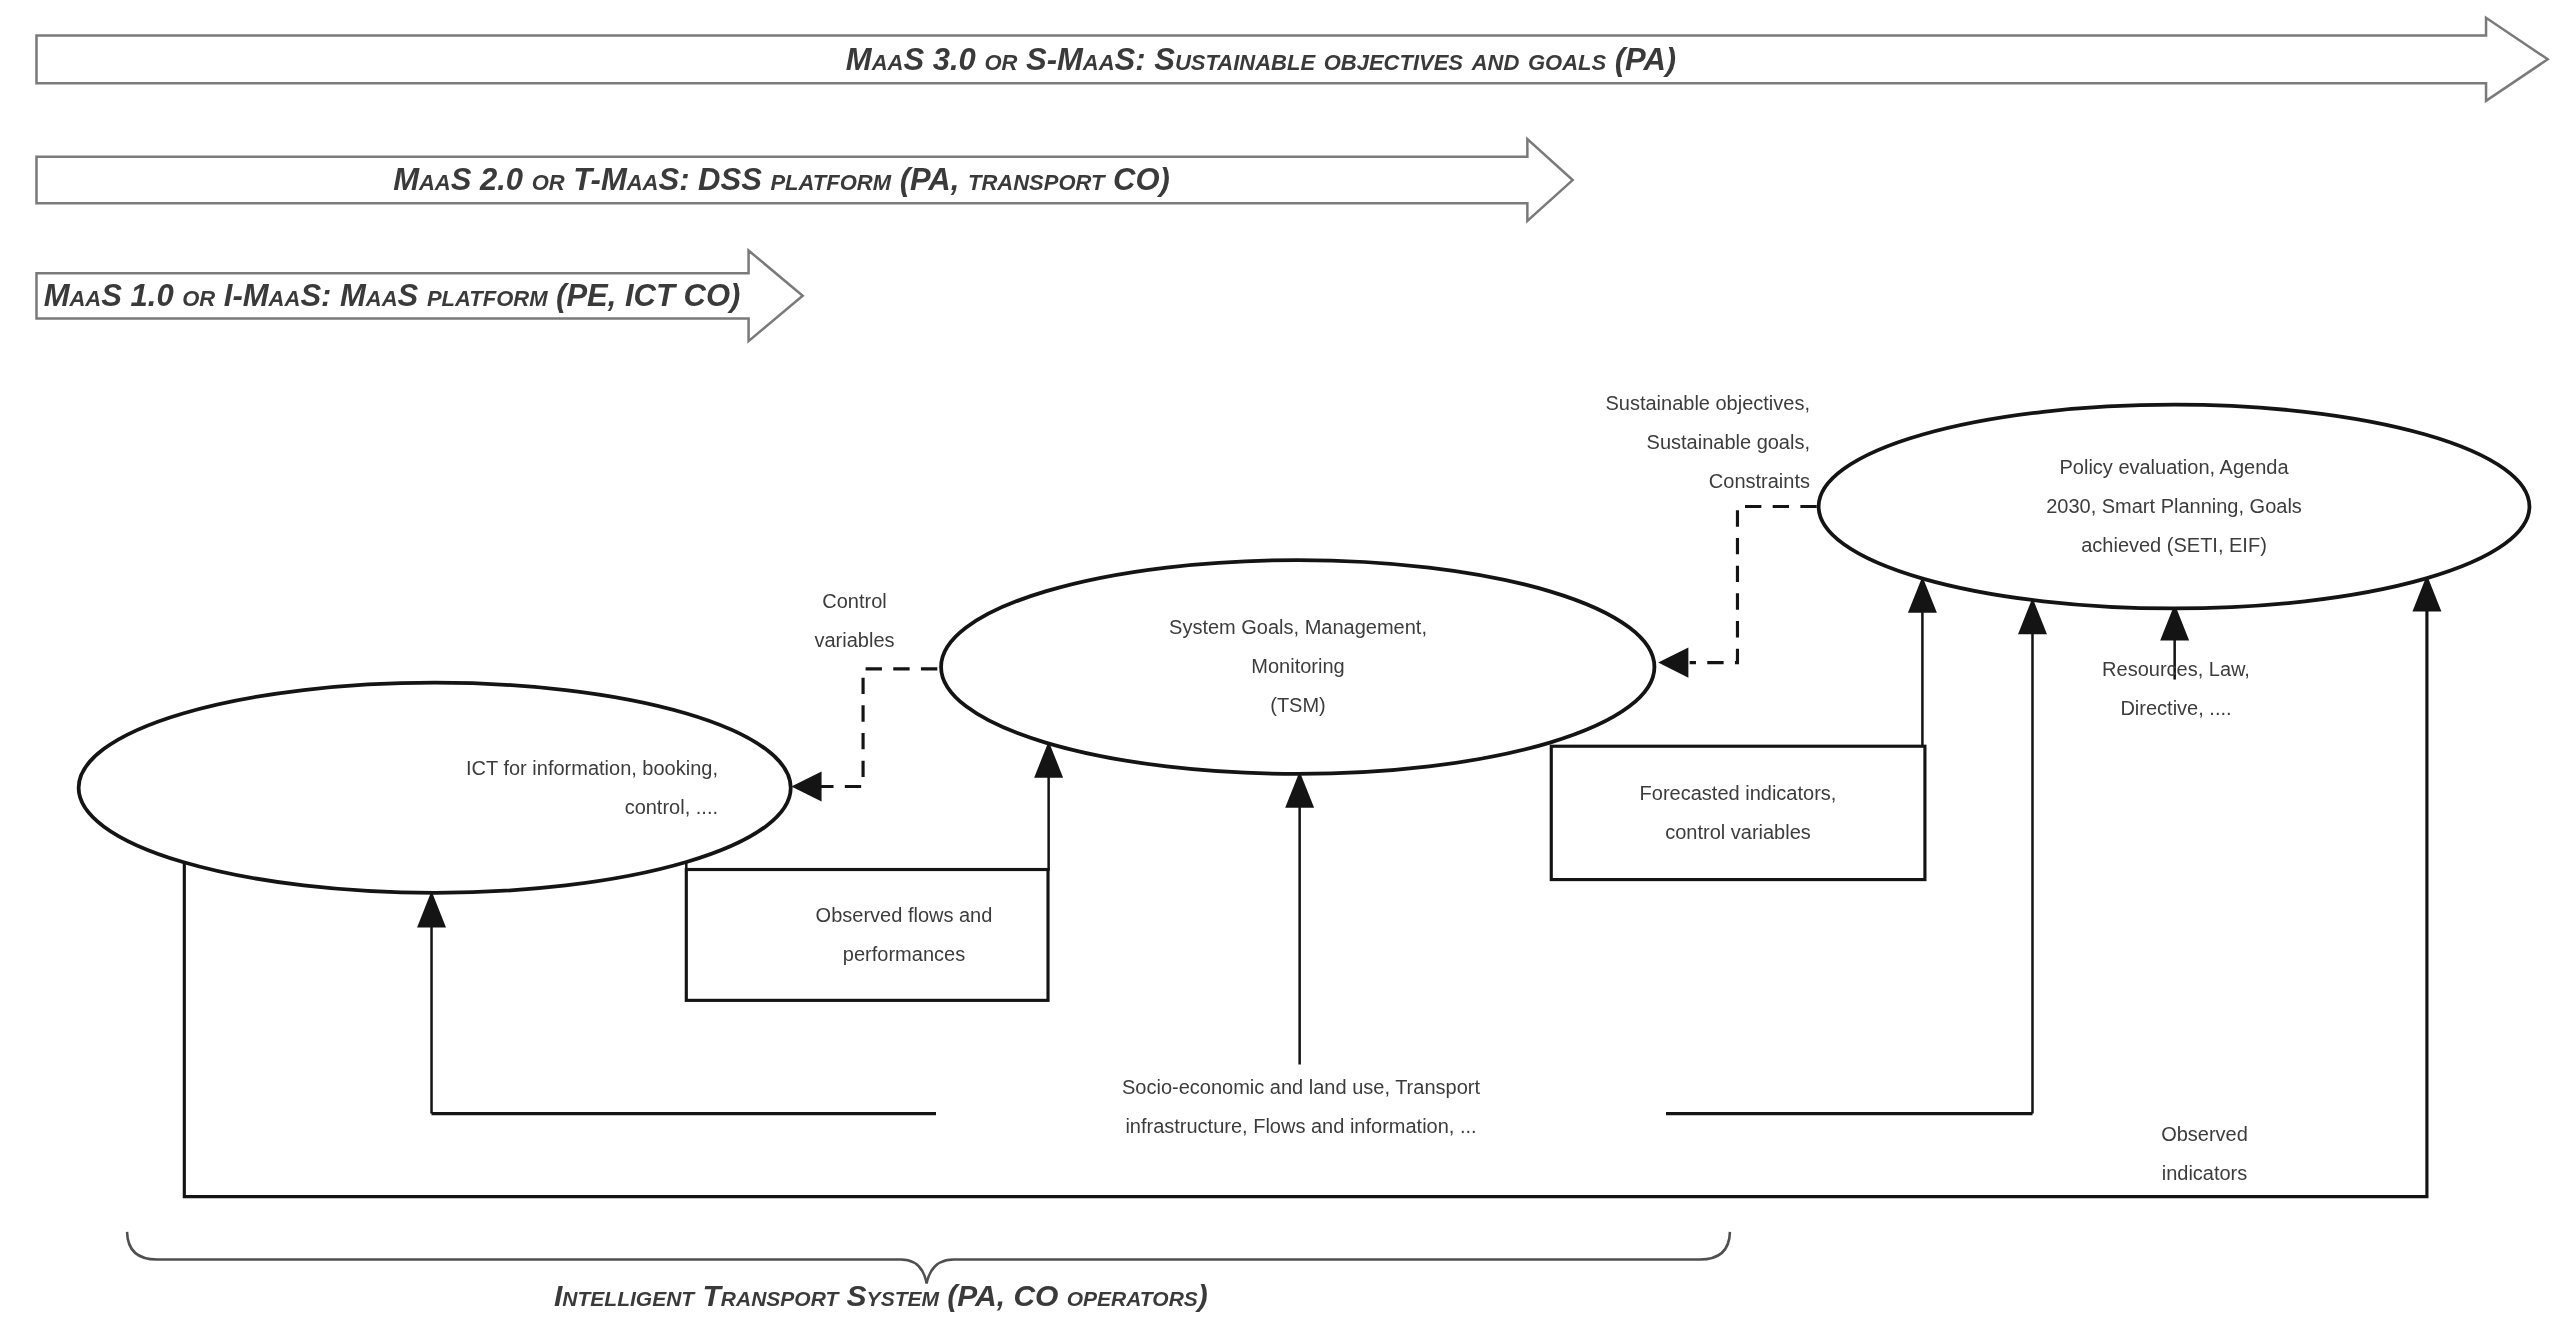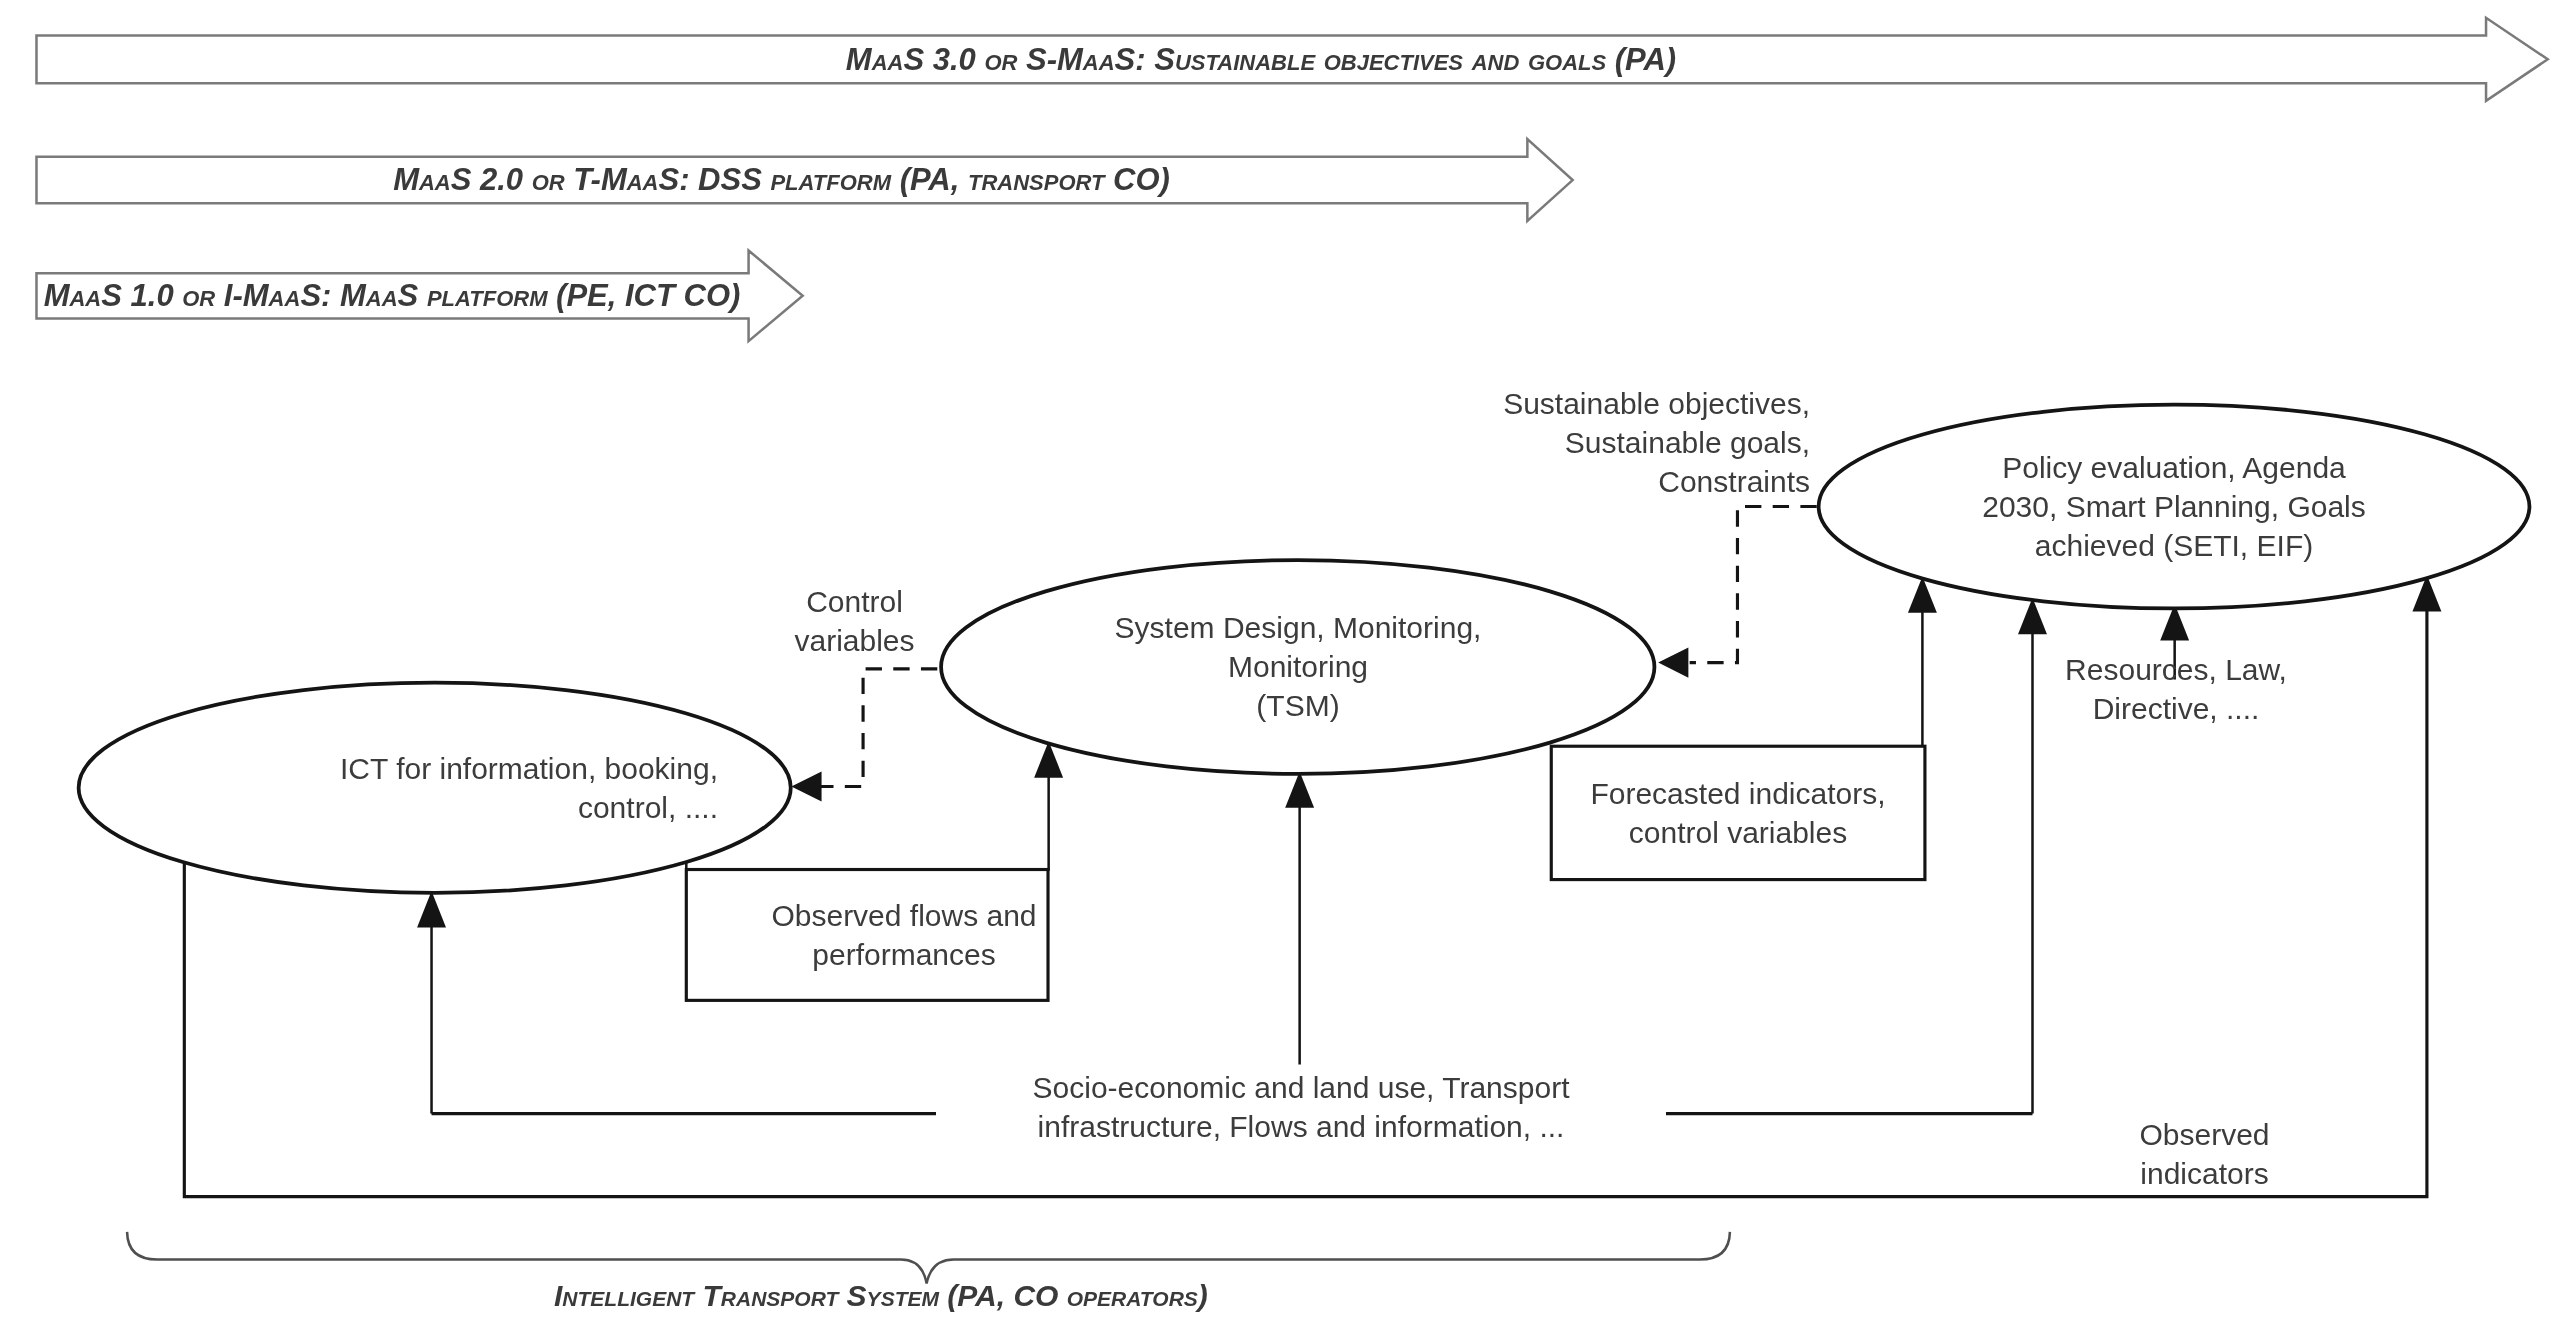--- a/index.html
+++ b/index.html
@@ -7,21 +7,21 @@
     position:relative;
     width:2576px;height:1327px;
     background:#ffffff;
     font-family:"Liberation Sans", sans-serif;
     overflow:hidden;
   }
   .shapes{position:absolute;left:0;top:0;}
   .txt{
     position:absolute;
     color:#3c3c3c;
-    font-size:30px;
+    font-size:20px;
     line-height:39px;
     text-align:center;
     white-space:nowrap;
   }
   .txt div{white-space:nowrap;}
   .right{text-align:right;}
   .maas-label{
     position:absolute;
     color:#3a3a3a;
     font-size:31px;
@@ -98,21 +98,21 @@
 
   <div class="maas-label" style="left:36px;top:40px;width:2450px;">MaaS 3.0 or S-MaaS: Sustainable objectives and goals (PA)</div>
   <div class="maas-label" style="left:36px;top:160px;width:1491px;">MaaS 2.0 or T-MaaS: DSS platform (PA, transport CO)</div>
   <div class="maas-label" style="left:36px;top:276px;width:712px;">MaaS 1.0 or I-MaaS: MaaS platform (PE, ICT CO)</div>
 
   <div class="txt" style="left:152px;top:749px;width:566px;text-align:right;">
     <div>ICT for information, booking,</div>
     <div>control, ....</div>
   </div>
   <div class="txt" style="left:1015px;top:608px;width:566px;">
-    <div>System Design, Monitoring,</div>
+    <div>System Goals, Management,</div>
     <div>Monitoring</div>
     <div>(TSM)</div>
   </div>
   <div class="txt" style="left:1891px;top:448px;width:566px;">
     <div>Policy evaluation, Agenda</div>
     <div>2030, Smart Planning, Goals</div>
     <div>achieved (SETI, EIF)</div>
   </div>
 
   <div class="txt right" style="left:1181px;top:384px;width:629px;">

